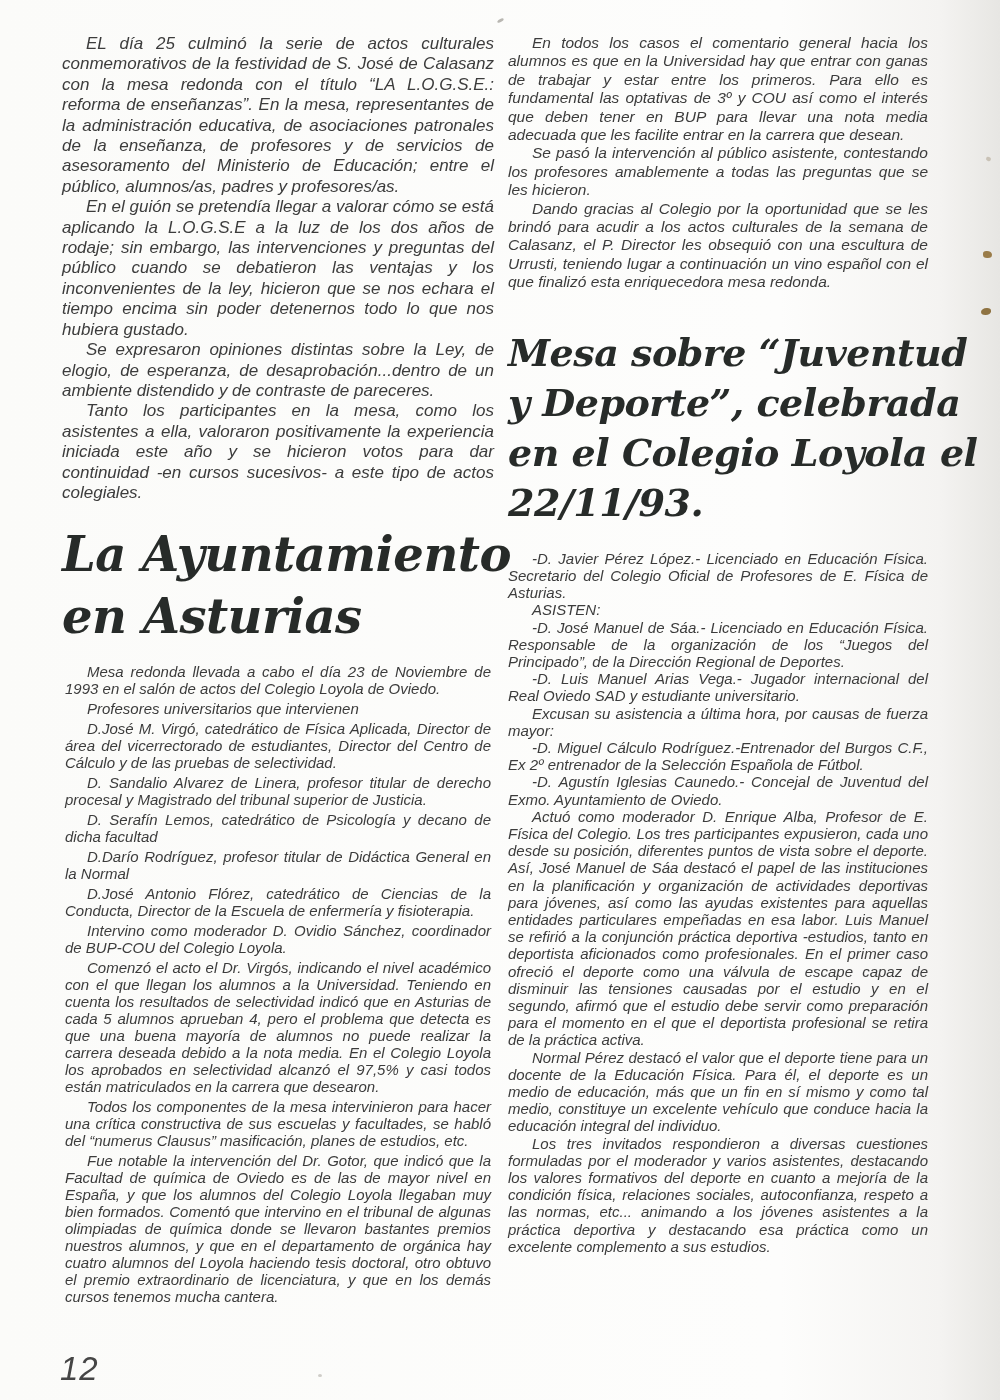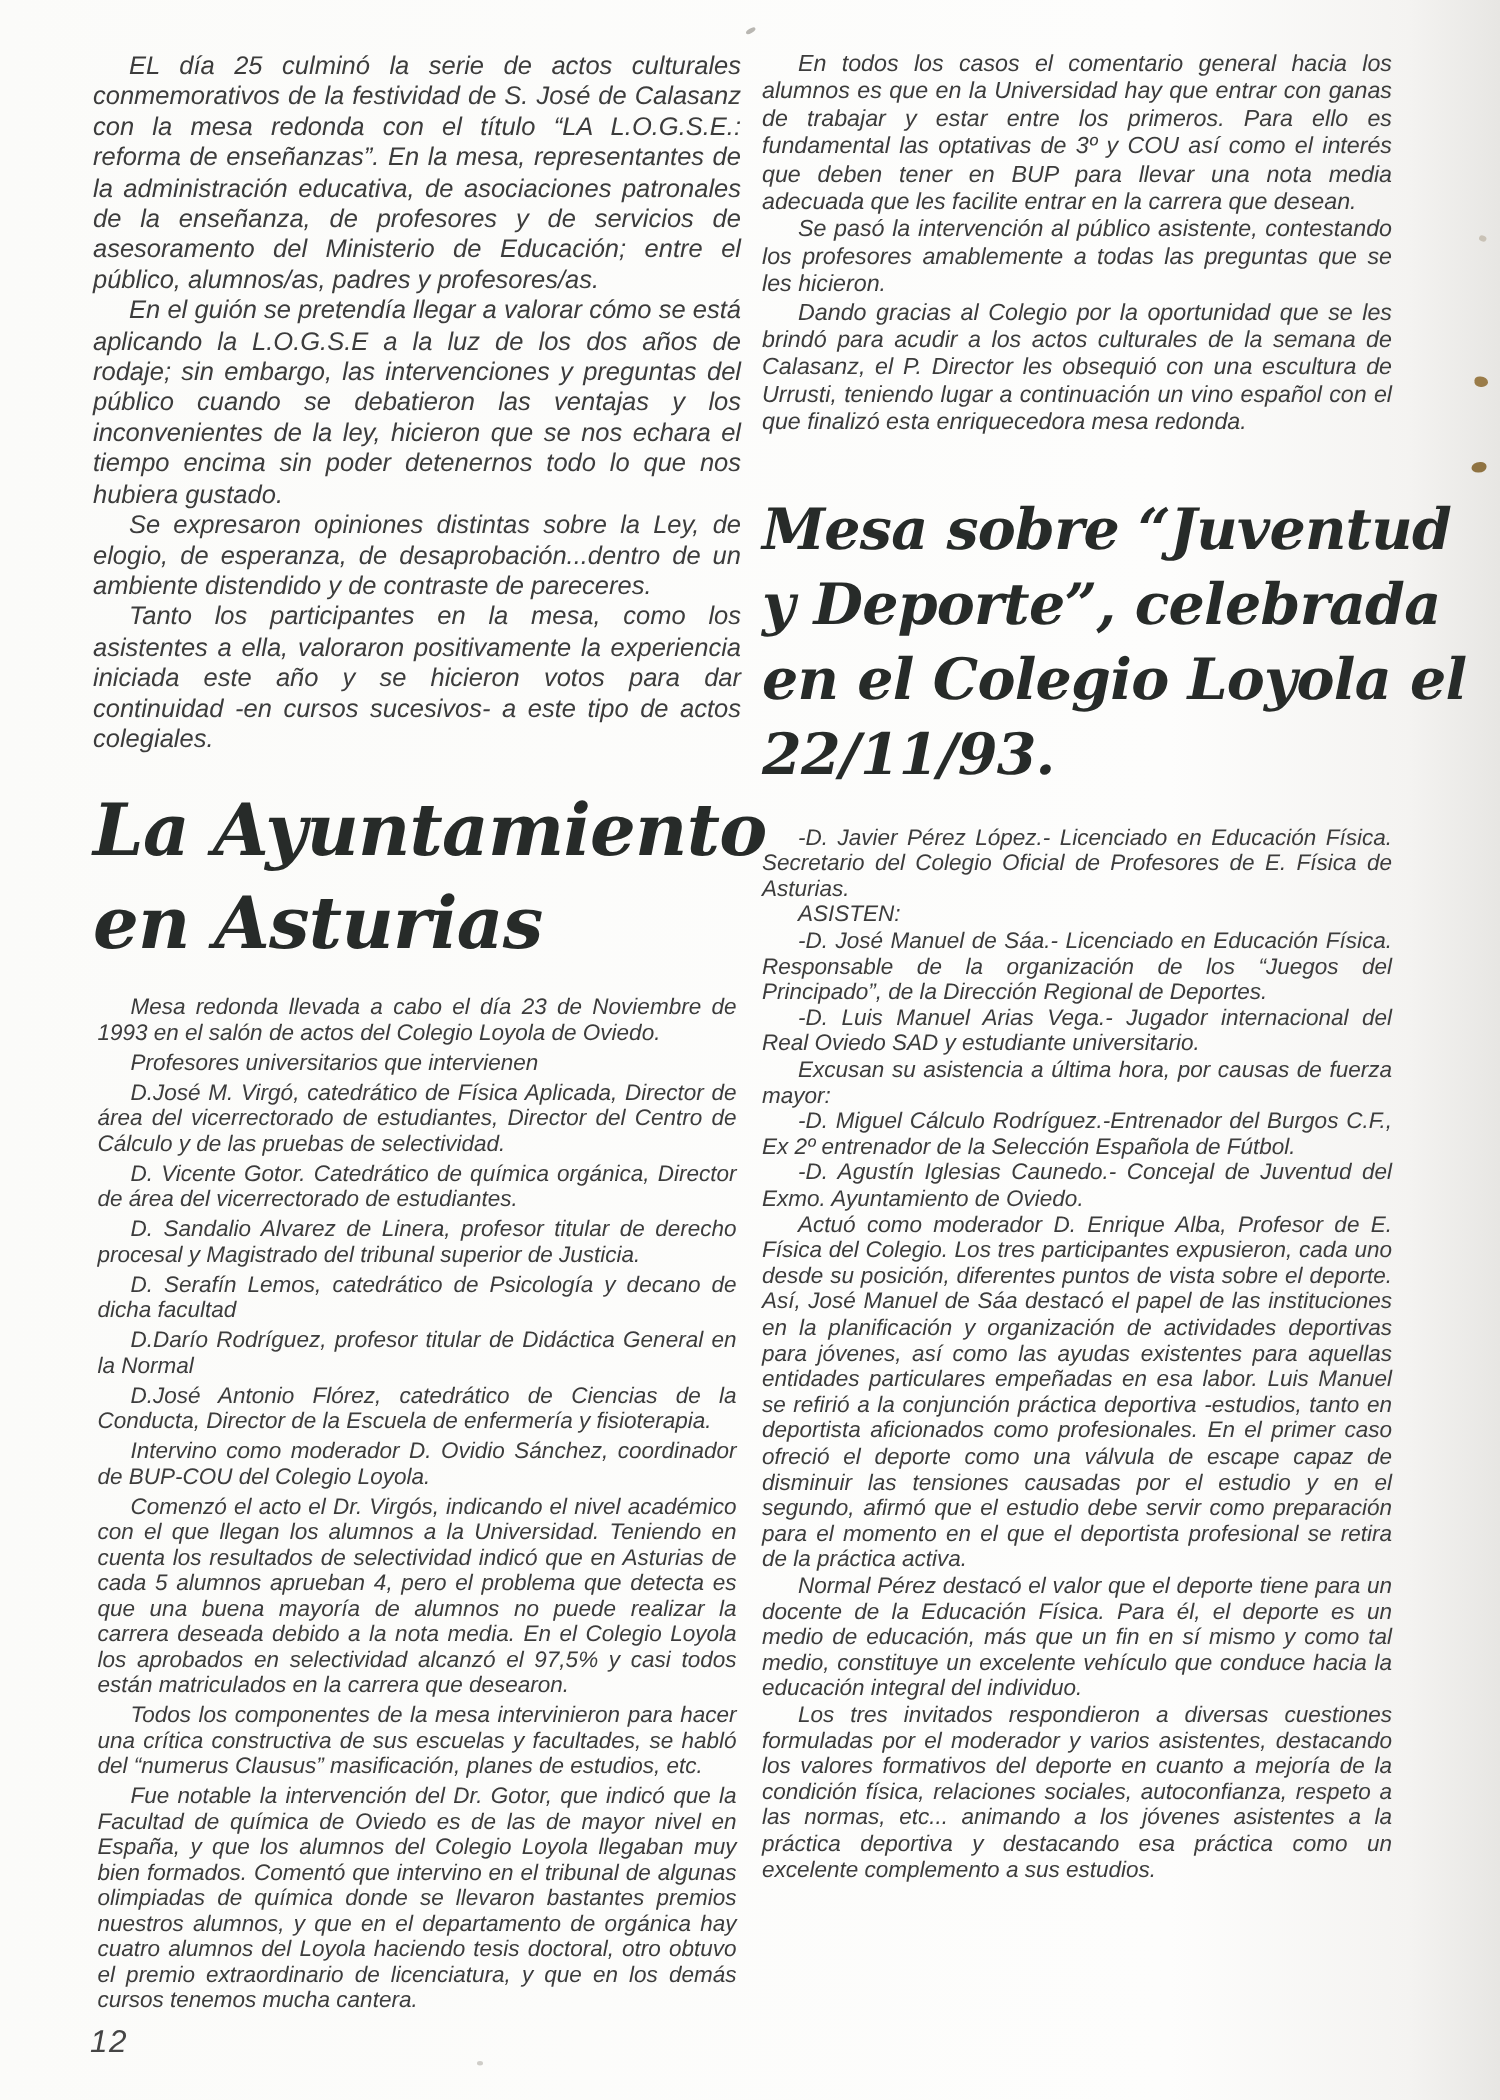--- a/index.html
+++ b/index.html
@@ -60,21 +60,21 @@
   }
   .headline-right{
     margin-top:36px;margin-bottom:22px;
     font-size:38px;line-height:50px;
   }
   .headline .headline-line{white-space:nowrap;}
 
   .page-number{
     position:absolute;
     left:60px;top:1350px;
-    font-size:21px;
+    font-size:33px;
     color:#454545;
     letter-spacing:1px;
   }
 
   .speck{position:absolute;border-radius:50%;}
   .speck-a{left:497px;top:19px;width:7px;height:3px;background:#b9b7b2;transform:rotate(-30deg);}
   .speck-b{left:986px;top:157px;width:5px;height:4px;background:#c9c2b6;transform:rotate(20deg);}
   .speck-c{left:983px;top:251px;width:9px;height:7px;background:#9a7c49;border-radius:40% 60% 50% 50%;}
   .speck-d{left:981px;top:308px;width:10px;height:7px;background:#8f7342;border-radius:60% 40% 55% 45%;}
   .speck-e{left:318px;top:1374px;width:4px;height:3px;background:#cfcdc8;}
@@ -94,21 +94,20 @@
 
     <div class="headline headline-left">
         <div class="headline-line">La Ayuntamiento</div>
         <div class="headline-line">en Asturias</div>
       </div>
 
     <div>
         <p class="para-sm">Mesa redonda llevada a cabo el día 23 de Noviembre de 1993 en el salón de actos del Colegio Loyola de Oviedo.</p>
         <p class="para-sm">Profesores universitarios que intervienen</p>
         <p class="para-sm">D.José M. Virgó, catedrático de Física Aplicada, Director de área del vicerrectorado de estudiantes, Director del Centro de Cálculo y de las pruebas de selectividad.</p>
-        <p class="para-sm">D. Vicente Gotor. Catedrático de química orgánica, Director de área del vicerrectorado de estudiantes.</p>
         <p class="para-sm">D. Sandalio Alvarez de Linera, profesor titular de derecho procesal y Magistrado del tribunal superior de Justicia.</p>
         <p class="para-sm">D. Serafín Lemos, catedrático de Psicología y decano de dicha facultad</p>
         <p class="para-sm">D.Darío Rodríguez, profesor titular de Didáctica General en la Normal</p>
         <p class="para-sm">D.José Antonio Flórez, catedrático de Ciencias de la Conducta, Director de la Escuela de enfermería y fisioterapia.</p>
         <p class="para-sm">Intervino como moderador D. Ovidio Sánchez, coordinador de BUP-COU del Colegio Loyola.</p>
         <p class="para-sm">Comenzó el acto el Dr. Virgós, indicando el nivel académico con el que llegan los alumnos a la Universidad. Teniendo en cuenta los resultados de selectividad indicó que en Asturias de cada 5 alumnos aprueban 4, pero el problema que detecta es que una buena mayoría de alumnos no puede realizar la carrera deseada debido a la nota media. En el Colegio Loyola los aprobados en selectividad alcanzó el 97,5% y casi todos están matriculados en la carrera que desearon.</p>
         <p class="para-sm">Todos los componentes de la mesa intervinieron para hacer una crítica constructiva de sus escuelas y facultades, se habló del “numerus Clausus” masificación, planes de estudios, etc.</p>
         <p class="para-sm">Fue notable la intervención del Dr. Gotor, que indicó que la Facultad de química de Oviedo es de las de mayor nivel en España, y que los alumnos del Colegio Loyola llegaban muy bien formados. Comentó que intervino en el tribunal de algunas olimpiadas de química donde se llevaron bastantes premios nuestros alumnos, y que en el departamento de orgánica hay cuatro alumnos del Loyola haciendo tesis doctoral, otro obtuvo el premio extraordinario de licenciatura, y que en los demás cursos tenemos mucha cantera.</p>
       </div>
   </div>

